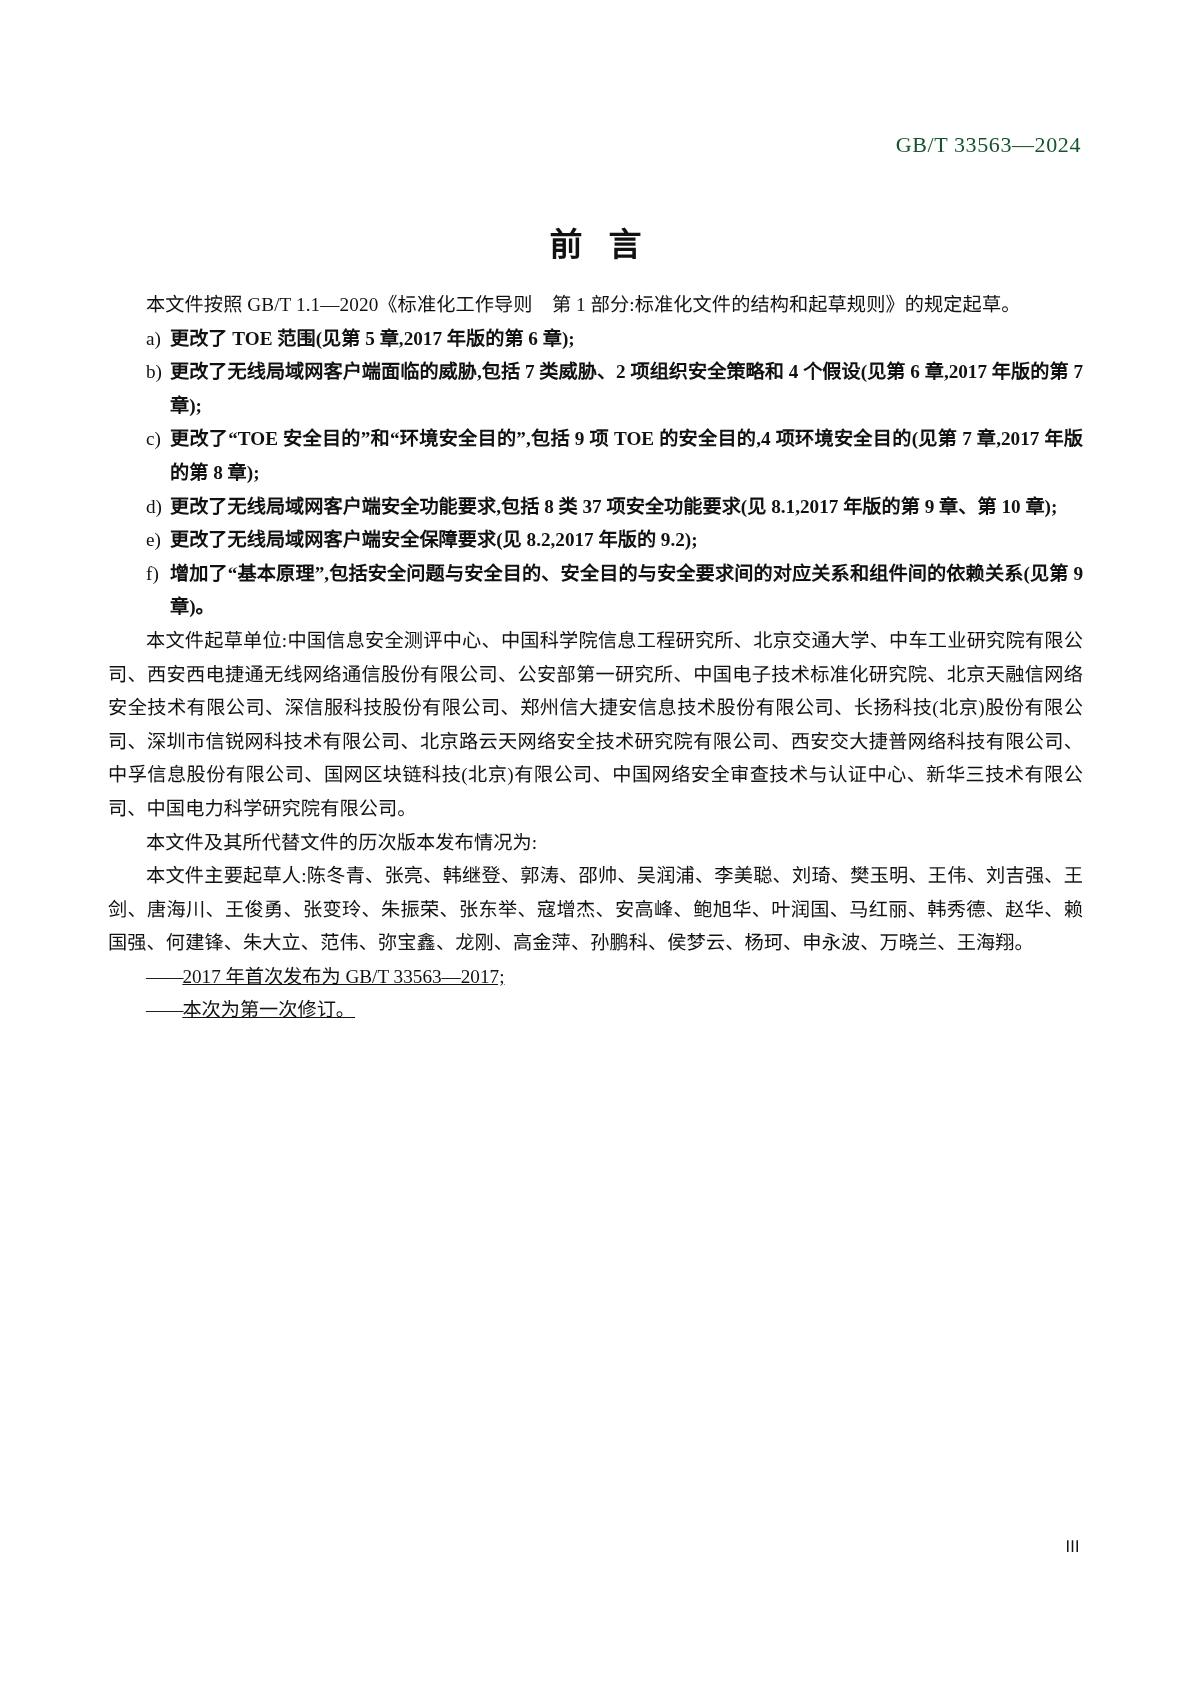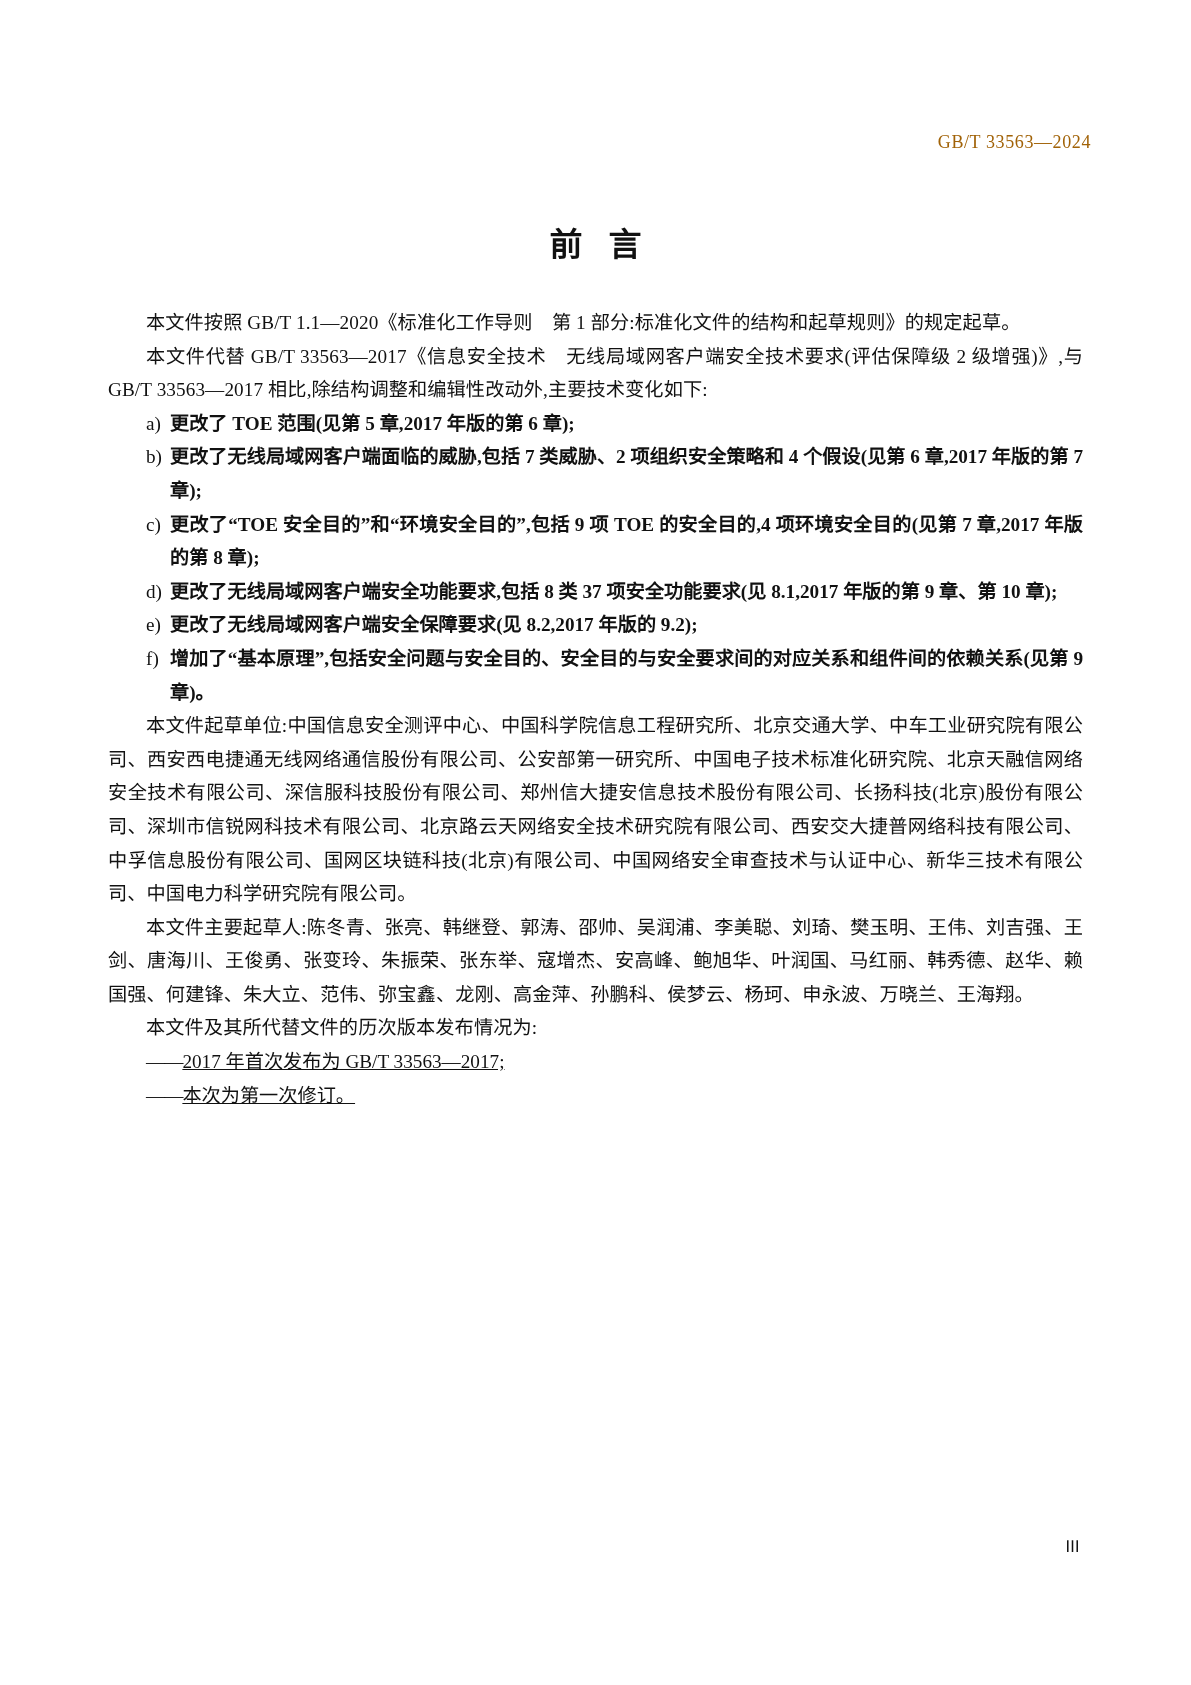--- a/index.html
+++ b/index.html
@@ -17,42 +17,42 @@
   .page {
     position: absolute;
     top: 0; left: 0;
     width: 1191px;
     height: 1685px;
     box-sizing: border-box;
   }
   .header {
     position: absolute;
     top: 132px;
-    right: 100px;
+    right: 110px;
     font-family: "Liberation Serif", serif;
-    font-size: 18px;
+    font-size: 22px;
     letter-spacing: 0.6px;
-    color: #a16207;
+    color: #14532d;
     white-space: nowrap;
   }
   .doc-title {
     position: absolute;
     top: 218px;
     left: 0;
     width: 1191px;
     text-align: center;
     font-size: 33px;
     font-weight: bold;
     letter-spacing: 26px;
     text-indent: 26px;
     font-family: "Liberation Serif", "DejaVu Serif", serif;
   }
   .body-area {
     position: absolute;
-    top: 306px;
+    top: 288px;
     left: 108px;
     width: 975px;
   }
   p {
     margin: 0;
     font-size: 19.2px;
     line-height: 33.6px;
     text-align: justify;
     text-justify: inter-ideograph;
     letter-spacing: 0.1px;
@@ -114,21 +114,20 @@
 <div class="page">
 
   <div class="header">GB/T 33563—2024</div>
 
   <div class="doc-title">前言</div>
 
   <div class="body-area">
 
     <p class="indent">本文件按照 GB/T 1.1—2020《标准化工作导则　第 1 部分:标准化文件的结构和起草规则》的规定起草。</p>
 
-    <p class="indent">本文件代替 GB/T 33563—2017《信息安全技术　无线局域网客户端安全技术要求(评估保障级 2 级增强)》,与 GB/T 33563—2017 相比,除结构调整和编辑性改动外,主要技术变化如下:</p>
 
     <div class="list">
       <div class="list-item">
         <span class="list-marker">a)</span>
         <span class="list-text">更改了 TOE 范围(见第 5 章,2017 年版的第 6 章);</span>
       </div>
       <div class="list-item">
         <span class="list-marker">b)</span>
         <span class="list-text">更改了无线局域网客户端面临的威胁,包括 7 类威胁、2 项组织安全策略和 4 个假设(见第 6 章,2017 年版的第 7 章);</span>
       </div>
@@ -144,22 +143,22 @@
         <span class="list-marker">e)</span>
         <span class="list-text">更改了无线局域网客户端安全保障要求(见 8.2,2017 年版的 9.2);</span>
       </div>
       <div class="list-item">
         <span class="list-marker">f)</span>
         <span class="list-text">增加了“基本原理”,包括安全问题与安全目的、安全目的与安全要求间的对应关系和组件间的依赖关系(见第 9 章)。</span>
       </div>
     </div>
 
     <p class="indent">本文件起草单位:中国信息安全测评中心、中国科学院信息工程研究所、北京交通大学、中车工业研究院有限公司、西安西电捷通无线网络通信股份有限公司、公安部第一研究所、中国电子技术标准化研究院、北京天融信网络安全技术有限公司、深信服科技股份有限公司、郑州信大捷安信息技术股份有限公司、长扬科技(北京)股份有限公司、深圳市信锐网科技术有限公司、北京路云天网络安全技术研究院有限公司、西安交大捷普网络科技有限公司、中孚信息股份有限公司、国网区块链科技(北京)有限公司、中国网络安全审查技术与认证中心、新华三技术有限公司、中国电力科学研究院有限公司。</p>
+    <p class="indent">本文件及其所代替文件的历次版本发布情况为:</p>
     <p class="indent">本文件主要起草人:陈冬青、张亮、韩继登、郭涛、邵帅、吴润浦、李美聪、刘琦、樊玉明、王伟、刘吉强、王剑、唐海川、王俊勇、张变玲、朱振荣、张东举、寇增杰、安高峰、鲍旭华、叶润国、马红丽、韩秀德、赵华、赖国强、何建锋、朱大立、范伟、弥宝鑫、龙刚、高金萍、孙鹏科、侯梦云、杨珂、申永波、万晓兰、王海翔。</p>
-    <p class="indent">本文件及其所代替文件的历次版本发布情况为:</p>
 
     <div class="list">
       <div class="dash-item">
         <span class="dash-marker">——</span>
         <span class="dash-text">2017 年首次发布为 GB/T 33563—2017;</span>
       </div>
       <div class="dash-item">
         <span class="dash-marker">——</span>
         <span class="dash-text">本次为第一次修订。</span>
       </div>

